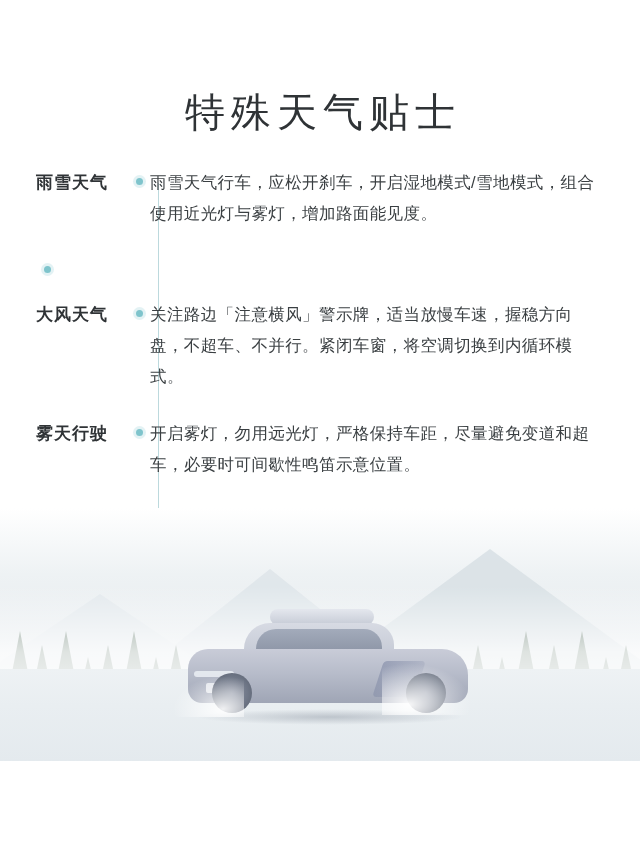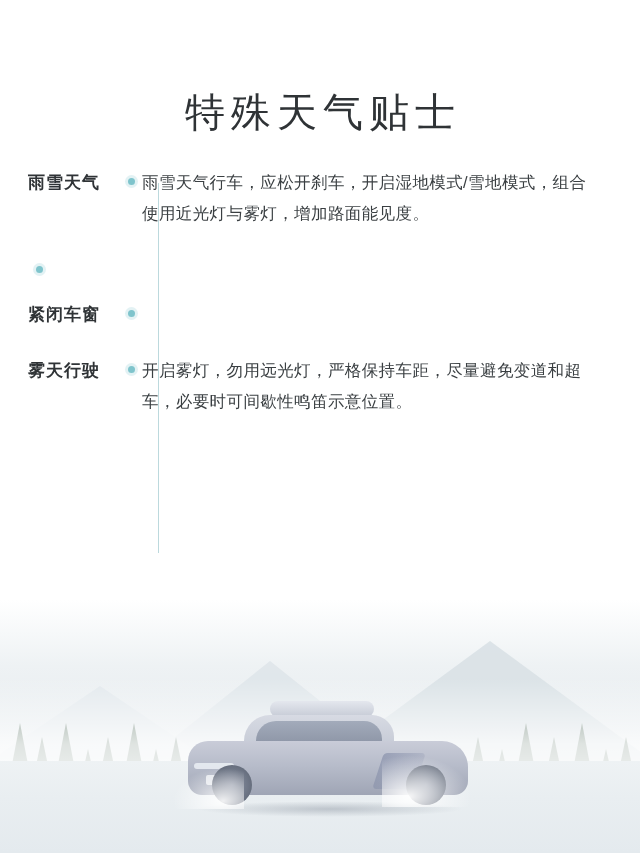--- a/index.html
+++ b/index.html
@@ -11,41 +11,41 @@
     height: 853px;
     background: #ffffff;
     font-family: "Liberation Sans", "DejaVu Sans", sans-serif;
     overflow: hidden;
     position: relative;
   }
 
   .page {
     position: relative;
     width: 640px;
-    height: 853px;
+    height: 761px;
     background: #ffffff;
     overflow: hidden;
   }
 
   
   .title {
     text-align: center;
     font-size: 40px;
     letter-spacing: 6px;
     color: #2f3336;
     font-weight: 400;
     padding-top: 58px;
     padding-left: 6px;
     font-family: "DejaVu Sans", "Liberation Sans", sans-serif;
   }
 
   
   .content {
     position: relative;
-    padding-left: 28px;
+    padding-left: 36px;
     padding-right: 44px;
   }
 
   
   .timeline {
     position: absolute;
     left: 158px;
     top: 16px;
     width: 1px;
     height: 370px;
@@ -295,24 +295,25 @@
       <div class="row-text">雨雪天气行车，应松开刹车，开启湿地模式/雪地模式，组合使用近光灯与雾灯，增加路面能见度。</div>
     </div>
 
     <div class="row">
       <div class="dot-wrap">
         <span class="dot"></span>
       </div>
     </div>
 
     <div class="row">
-      <div class="row-label">紧闭车窗</div>
+      <div class="row-label">大风天气</div>
       <div class="dot-wrap">
         <span class="dot"></span>
       </div>
+      <div class="row-text">关注路边「注意横风」警示牌，适当放慢车速，握稳方向盘，不超车、不并行。紧闭车窗，将空调切换到内循环模式。</div>
     </div>
 
     <div class="row">
       <div class="row-label">雾天行驶</div>
       <div class="dot-wrap">
         <span class="dot"></span>
       </div>
       <div class="row-text">开启雾灯，勿用远光灯，严格保持车距，尽量避免变道和超车，必要时可间歇性鸣笛示意位置。</div>
     </div>
   </div>

